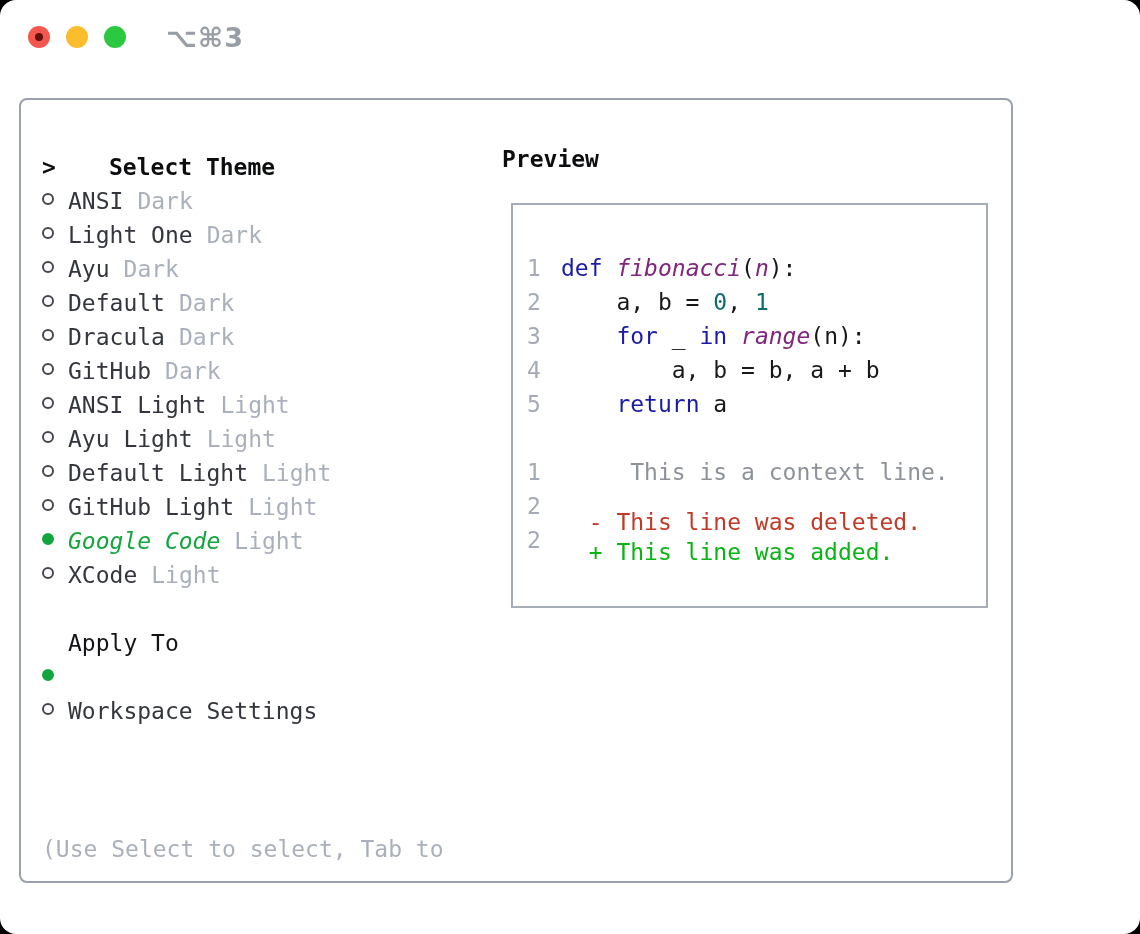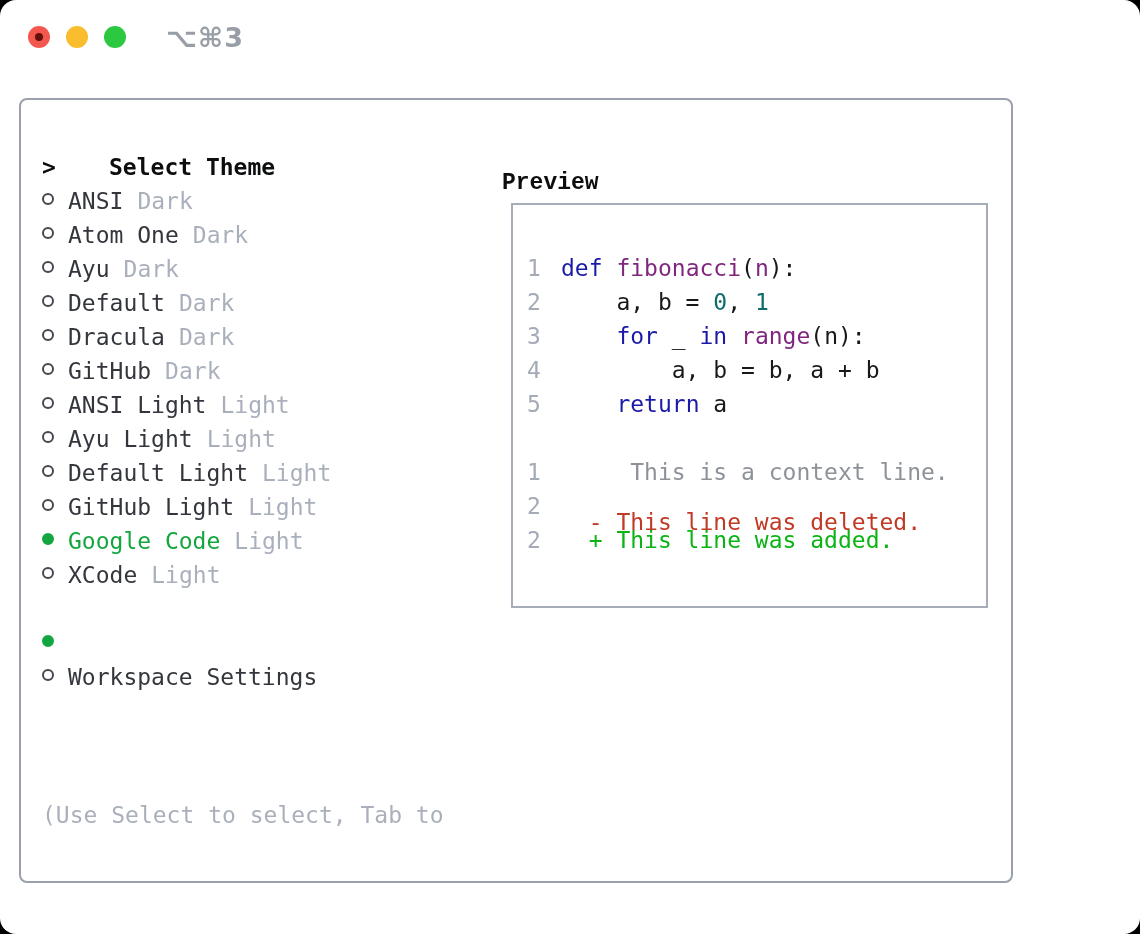--- a/index.html
+++ b/index.html
@@ -43,45 +43,45 @@
   .marker{display:inline-block;width:26px;flex:0 0 26px;position:relative;}
   .caret{color:#0c0d0f;font-weight:bold;}
   .hdr{font-weight:bold;color:#0c0d0f;margin-left:41px;}
   .left-col{position:absolute;left:21px;top:50px;}
   .radio{
     position:absolute;left:0;top:9px;width:12px;height:12px;border-radius:50%;
     border:2px solid #43474e;background:transparent;
   }
   .sel .radio{border-color:var(--accent-green);background:var(--accent-green);}
   .item-name{color:var(--text-dark);}
-  .sel .item-name{color:var(--accent-green);}
+  .sel .item-name{color:var(--accent-green);font-style:italic;}
   .item-variant{color:var(--muted-gray);margin-left:14px;text-align:center;}
   .spacer{height:34px;}
   .apply-hdr{color:#131417;padding-left:26px;}
   .help{margin-top:34px;font-size:23px;line-height:35px;color:#aab0bb;white-space:pre;}
   
   .preview-header{
-    position:absolute;left:481px;top:66px;height:34px;line-height:34px;
-    font-size:23px;font-weight:bold;color:#0c0d0f;font-family:Liberation Mono, monospace;
+    position:absolute;left:481px;top:42px;height:34px;line-height:34px;
+    font-size:23px;font-weight:bold;color:#0c0d0f;
   }
   .preview-box{
     position:absolute;left:490px;top:103px;width:477px;height:405px;
     border:2px solid #a6adb8;background:#fff;
     padding:46px 0 0 14px;overflow:hidden;
   }
   .pline{height:34px;line-height:34px;font-size:23px;display:flex;}
   .lnum{display:inline-block;width:34px;flex:0 0 34px;color:var(--line-number-gray);}
   .ptext{white-space:pre;color:#17181a;}
   .tok-plain{color:#17181a;}
   .tok-keyword{color:var(--code-keyword-blue);}
-  .tok-function{color:var(--code-function-purple);}
+  .tok-function{color:var(--code-function-purple);font-style:italic;}
   .tok-literal{color:var(--code-literal-teal);}
   .diff-context{color:var(--context-gray);}
   .diff-deleted{color:var(--diff-deleted-red);margin-top:16px;}
-  .diff-added{color:var(--diff-added-green);}
+  .diff-added{color:var(--diff-added-green);margin-top:12px;}
 </style>
 </head>
 <body>
 
 <div class="window">
   <div class="titlebar">
     <span class="tl red">
         <span class="tl-dot"></span>
       </span>
     <span class="tl yellow"></span>
@@ -98,21 +98,21 @@
       </div>
 
       <div id="theme-list">
           <div class="row list-item">
     <span class="marker"><span class="radio"></span></span>
     <span class="item-name">ANSI</span>
     <span class="item-variant">Dark</span>
   </div>
           <div class="row list-item">
     <span class="marker"><span class="radio"></span></span>
-    <span class="item-name">Atom One</span>
+    <span class="item-name">Light One</span>
     <span class="item-variant">Dark</span>
   </div>
           <div class="row list-item">
     <span class="marker"><span class="radio"></span></span>
     <span class="item-name">Ayu</span>
     <span class="item-variant">Dark</span>
   </div>
           <div class="row list-item">
     <span class="marker"><span class="radio"></span></span>
     <span class="item-name">Default</span>
@@ -154,20 +154,21 @@
     <span class="item-variant">Light</span>
   </div>
           <div class="row list-item">
     <span class="marker"><span class="radio"></span></span>
     <span class="item-name">XCode</span>
     <span class="item-variant">Light</span>
   </div>
         </div>
 
       <div class="spacer"></div>
+      <div class="row apply-hdr">Apply To</div>
       <div id="apply-list">
           <div class="row list-item sel">
     <span class="marker"><span class="radio"></span></span>
     
   </div>
           <div class="row list-item">
     <span class="marker"><span class="radio"></span></span>
     <span class="item-name">Workspace Settings</span>
     
   </div>

